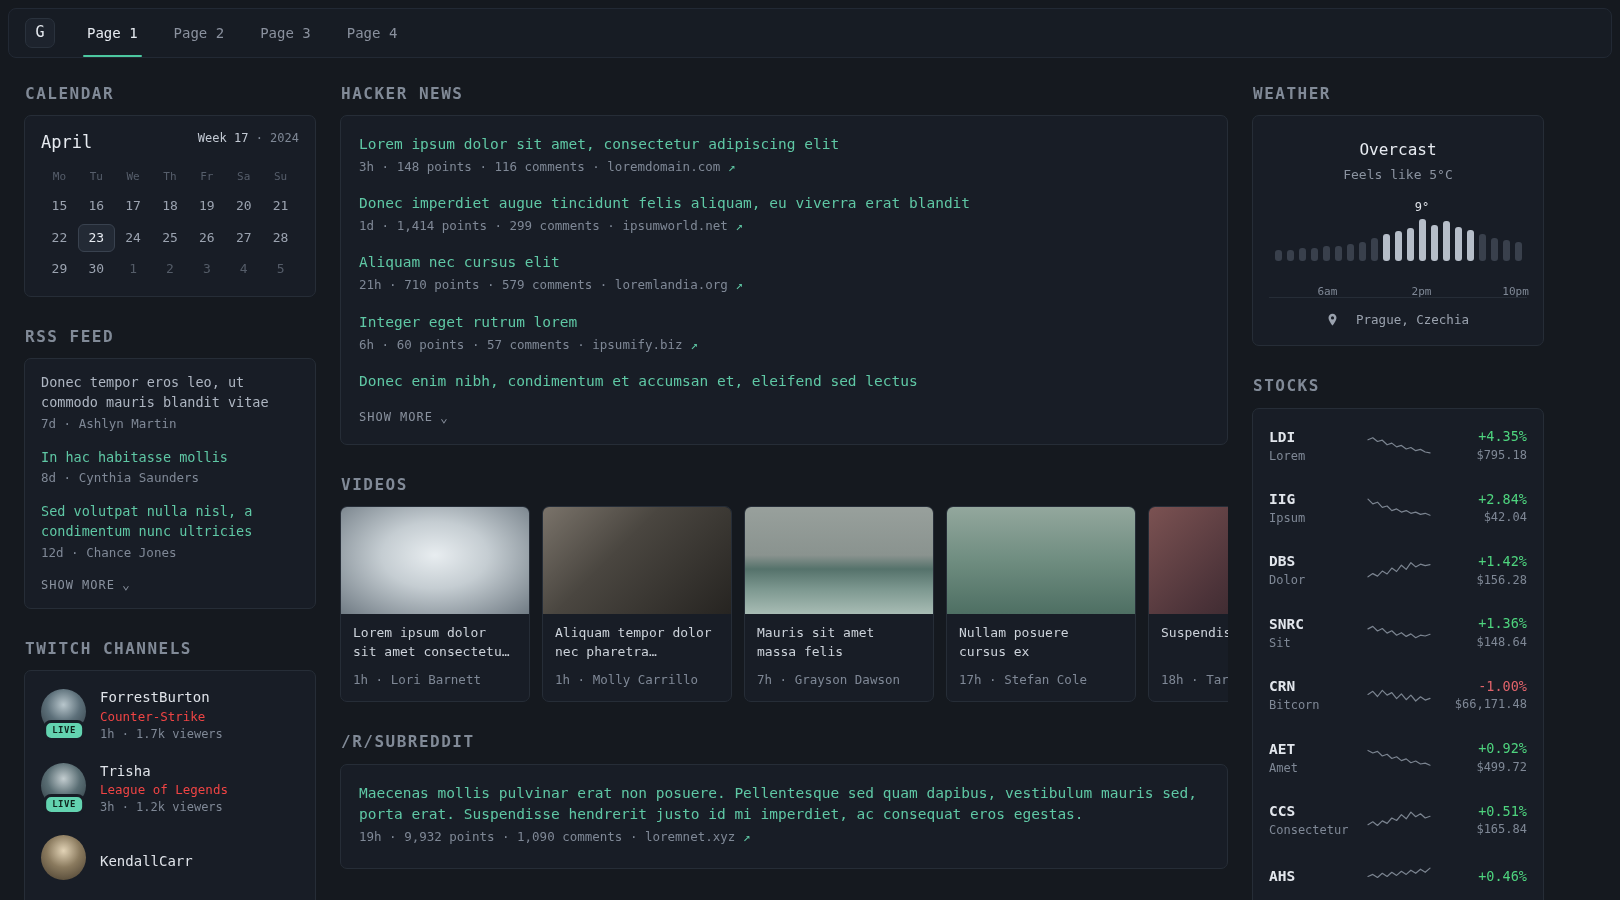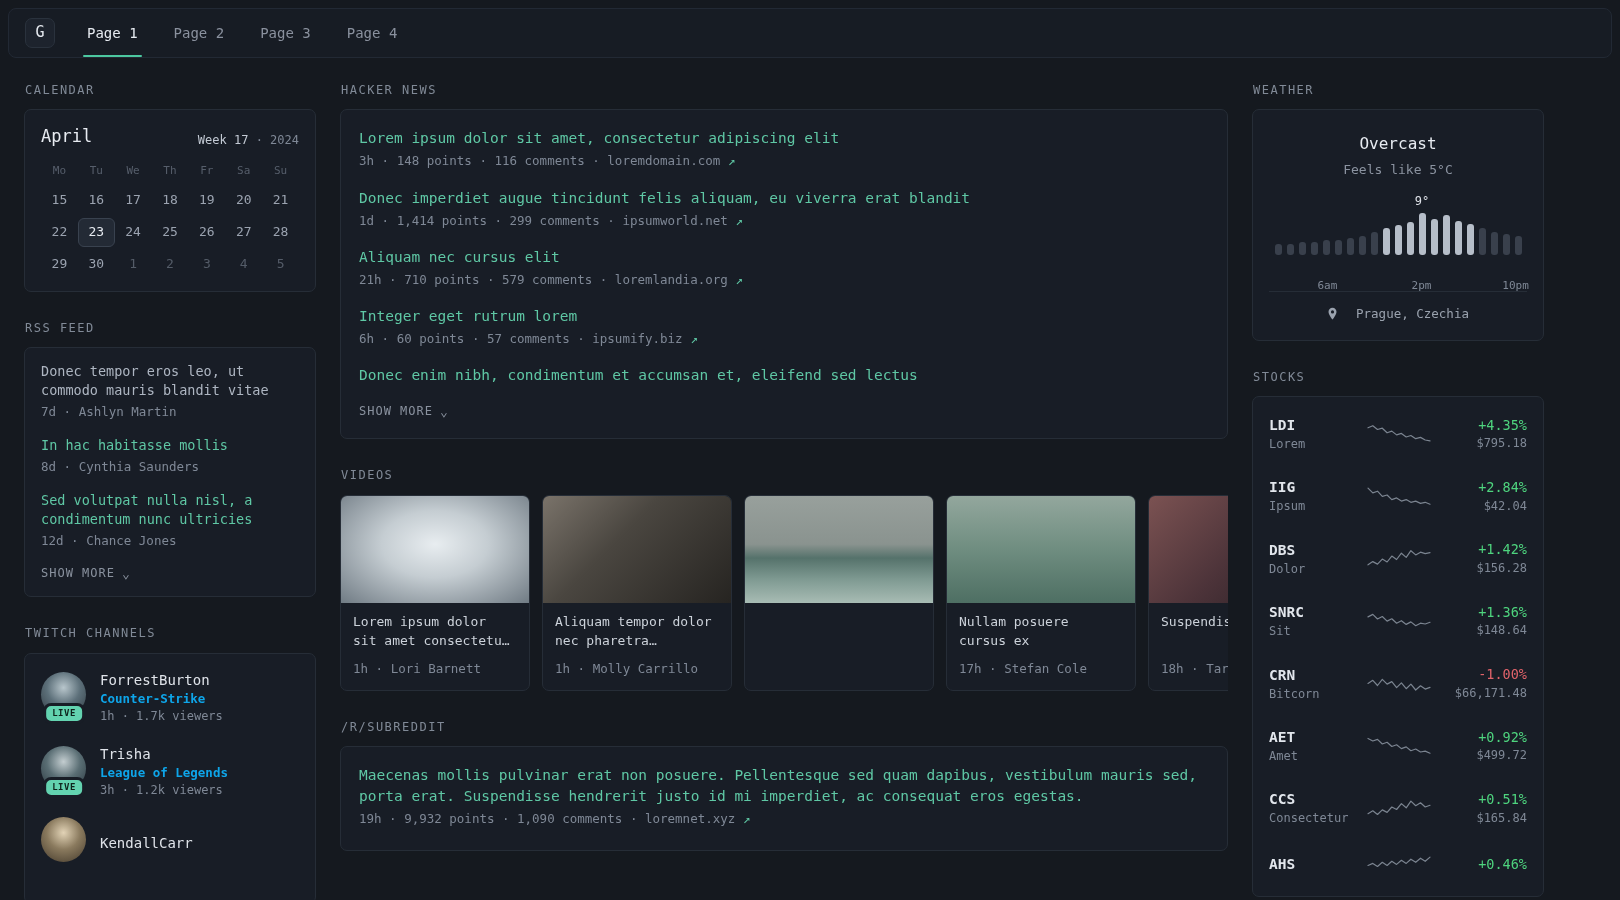--- a/index.html
+++ b/index.html
@@ -19,29 +19,29 @@
   .logo{align-self:center;width:30px;height:30px;display:flex;align-items:center;justify-content:center;
     background:#1d232d;border:1px solid #2a323d;border-radius:7px;color:var(--white);font-size:15px;cursor:pointer;}
   nav.tabs{display:flex;margin-left:26px;}
   .tab{background:none;border:none;font:inherit;font-size:14px;color:#8a919e;padding:0 6px;margin-right:24px;
     position:relative;cursor:pointer;}
   .tab.active{color:var(--white);}
   .tab.active::after{content:"";position:absolute;left:2px;right:2px;bottom:0;height:2px;background:var(--accent);border-radius:2px;}
   
   .layout{display:grid;grid-template-columns:292px 888px 292px;gap:24px;padding:24px 24px 0;align-items:start;}
   .widget{margin-bottom:28px;}
-  .sec-title{font-size:12px;font-weight:normal;letter-spacing:1.5px;color:#818a97;margin:0 0 10px 1px;}
+  .sec-title{font-size:16px;font-weight:bold;letter-spacing:1.5px;color:#818a97;margin:0 0 10px 1px;}
   .card{background:var(--card);border:1px solid var(--border);border-radius:7px;}
   .meta{font-size:12.5px;color:var(--muted);}
   .ext{color:var(--link);}
   .show-more{display:flex;align-items:center;gap:7px;font-size:12px;color:#8a929f;letter-spacing:1px;cursor:pointer;margin-top:4px;}
   .chev{font-size:13px;line-height:0.6;color:#8a929f;}
   
   .cal-card{padding:14px 16px 12px;}
-  .cal-head{display:flex;justify-content:space-between;align-items:flex-end;margin-bottom:10px;}
+  .cal-head{display:flex;justify-content:space-between;align-items:flex-start;margin-bottom:10px;}
   .cal-month{font-size:17px;color:var(--white);}
   .cal-meta{font-size:12px;color:var(--muted);}
   .cal-meta .wk{color:#c3cad4;}
   .cal-grid{display:grid;grid-template-columns:repeat(7,1fr);row-gap:3px;text-align:center;}
   .cal-wd{font-size:11px;color:var(--dim);padding:4px 0;}
   .cal-day{font-size:13px;color:#9ba3b0;padding:4px 0;border:1px solid transparent;border-radius:6px;cursor:pointer;}
   .cal-day.muted{color:#545c68;}
   .cal-day.selected{background:#232a35;border-color:#39424f;color:var(--white);}
   
   .rss-card{padding:14px 16px;}
@@ -49,21 +49,21 @@
   .rss-title{font-size:13.5px;color:#aeb6c2;margin-bottom:2px;}
   .rss-title.link{color:var(--link);}
   
   .tw-card{padding:16px;}
   .tw-row{display:flex;gap:13px;align-items:center;margin-bottom:18px;cursor:pointer;}
   .avatar-wrap{position:relative;width:46px;height:52px;flex:none;}
   .avatar{width:45px;height:45px;border-radius:50%;}
   .live-badge{position:absolute;left:50%;transform:translateX(-50%);bottom:0;background:#63d3b0;color:#0e231c;
     font-size:9px;font-weight:bold;letter-spacing:.5px;padding:1px 6px;border-radius:8px;border:3px solid var(--card);}
   .tw-name{font-size:14px;color:#dfe3e9;}
-  .tw-game{font-size:12.5px;color:#0ea5e9;font-weight:bold;}
+  .tw-game{font-size:12.5px;color:#ef4444;}
   .tw-meta{font-size:12px;color:var(--muted);}
   
   .list-card{padding:18px;}
   .hn-item{margin-bottom:17px;cursor:pointer;}
   .hn-title{font-size:14.5px;color:var(--link);margin-bottom:3px;}
   
   .video-row{display:flex;gap:12px;overflow:hidden;}
   .video-card{width:190px;flex:none;background:var(--card);border:1px solid var(--border);border-radius:7px;overflow:hidden;cursor:pointer;}
   .thumb{height:107px;}
   .vbody{padding:10px 12px 12px;}
@@ -279,20 +279,24 @@
   </article>
           <article class="video-card">
     <div class="thumb" style="background: linear-gradient(135deg, rgb(122, 115, 106) 0%, rgb(74, 70, 64) 40%, rgb(38, 36, 33) 100%);"></div>
     <div class="vbody">
       <div class="vtitle">Aliquam tempor dolor nec pharetra…</div>
       <div class="meta">1h · Molly Carrillo</div>
     </div>
   </article>
           <article class="video-card">
     <div class="thumb" style="background: linear-gradient(rgb(152, 160, 156) 0%, rgb(138, 147, 143) 45%, rgb(85, 114, 107) 58%, rgb(127, 154, 146) 78%, rgb(168, 188, 180) 100%);"></div>
+    <div class="vbody">
+      <div class="vtitle">Mauris sit amet massa felis</div>
+      <div class="meta">7h · Grayson Dawson</div>
+    </div>
   </article>
           <article class="video-card">
     <div class="thumb" style="background: linear-gradient(rgb(147, 167, 157) 0%, rgb(111, 141, 128) 50%, rgb(78, 111, 99) 100%);"></div>
     <div class="vbody">
       <div class="vtitle">Nullam posuere cursus ex</div>
       <div class="meta">17h · Stefan Cole</div>
     </div>
   </article>
           <article class="video-card">
     <div class="thumb" style="background: linear-gradient(135deg, rgb(123, 82, 82) 0%, rgb(76, 51, 57) 50%, rgb(32, 26, 32) 100%);"></div>

